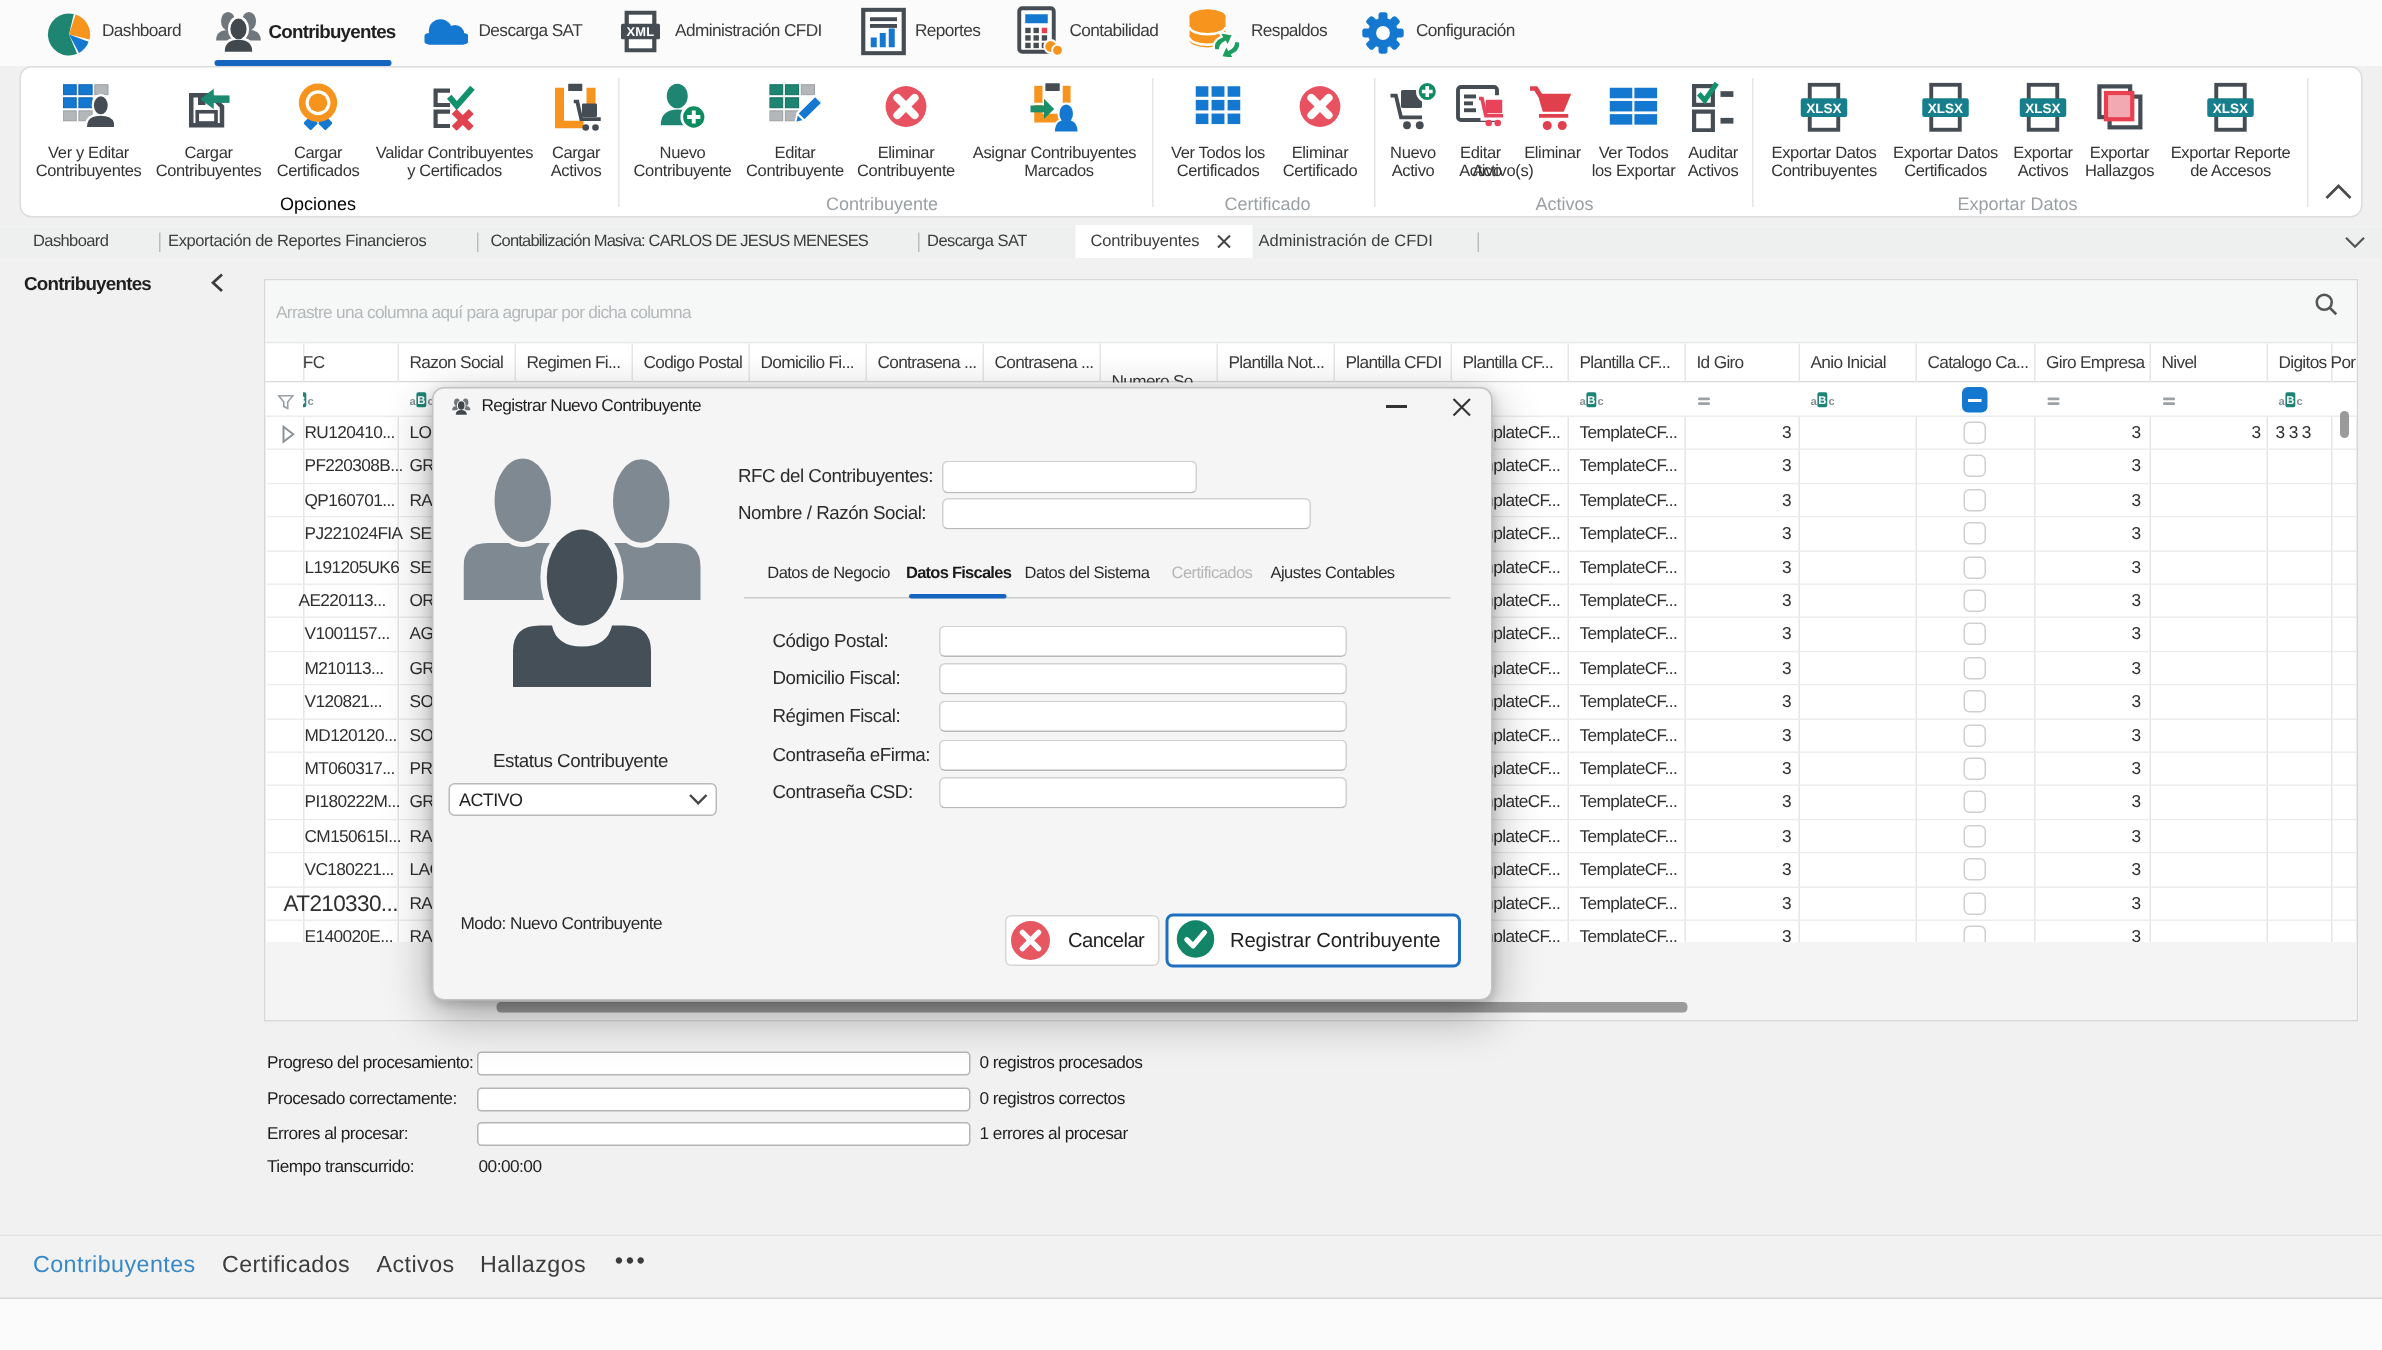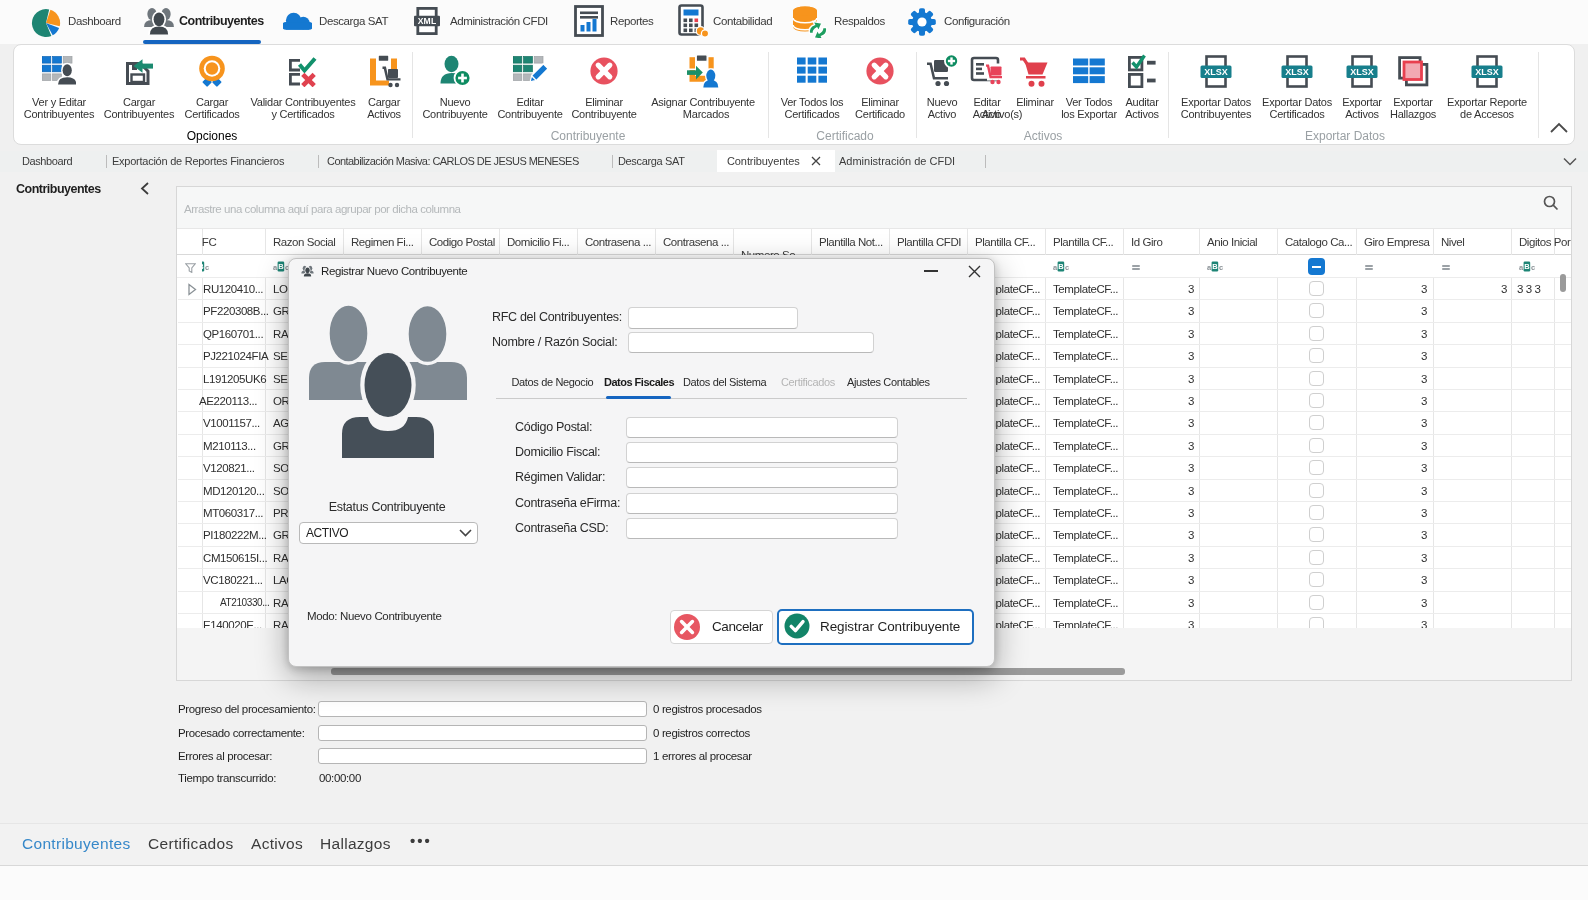--- a/index.html
+++ b/index.html
@@ -211,21 +211,21 @@
       <rect x="1" y="16.3" width="9.5" height="4.6"></rect>
       <path d="M10,11.8 L16.8,18.6 L10,25.4 Z"></path>
     </g>
     <g fill="#fff" stroke="#fff" stroke-width="2.6">
       <ellipse cx="24.8" cy="21.8" rx="4.5" ry="6.2"></ellipse>
       <path d="M17.3,33.6 q0-7.6 7.5-7.6 q7.5,0 7.5,7.6 z"></path>
     </g>
     <ellipse cx="24.8" cy="21.8" rx="4.5" ry="6.2" fill="#1478d1"></ellipse>
     <path d="M17.3,33.6 q0-7.6 7.5-7.6 q7.5,0 7.5,7.6 z" fill="#1478d1"></path>
   </svg>
-<div class="lbl" style="left:703px;top:94.5px;transform:translateX(-50%);font-size:11px;letter-spacing:-0.25px;color:#333;line-height:14px">Asignar Contribuyente</div>
+<div class="lbl" style="left:703px;top:94.5px;transform:translateX(-50%);font-size:11px;letter-spacing:-0.25px;color:#333;line-height:14px">Asignar Contribuyentes</div>
 <div class="lbl" style="left:706px;top:106.8px;transform:translateX(-50%);font-size:11px;letter-spacing:-0.25px;color:#333;line-height:14px">Marcados</div>
 <div class="lbl" style="left:588px;top:128.5px;transform:translateX(-50%);font-size:12px;color:#9aa0a4">Contribuyente</div>
 <svg style="position:absolute;left:797.0px;top:57.0px;" width="30" height="28" viewBox="0 0 30 28">
     <rect x="0" y="0.5" width="8.6" height="7" fill="#1478d1"></rect>
     <rect x="10.7" y="0.5" width="8.6" height="7" fill="#1478d1"></rect>
     <rect x="21.4" y="0.5" width="8.6" height="7" fill="#1478d1"></rect>
     <rect x="0" y="9.6" width="8.6" height="7" fill="#1478d1"></rect>
     <rect x="10.7" y="9.6" width="8.6" height="7" fill="#1478d1"></rect>
     <rect x="21.4" y="9.6" width="8.6" height="7" fill="#1478d1"></rect>
     <rect x="0" y="18.7" width="8.6" height="7" fill="#1478d1"></rect>
@@ -691,21 +691,21 @@
     <div class="lbl" style="left:25px;top:0;height:22.4px;line-height:22.4px;font-size:11.5px;letter-spacing:-0.4px;color:#2f2f2f">VC180221...</div>
     <div class="lbl" style="left:95px;top:0;height:22.4px;line-height:22.4px;font-size:11.5px;letter-spacing:-0.4px;color:#2f2f2f">LAG</div>
     <div class="lbl" style="left:797px;top:0;height:22.4px;line-height:22.4px;font-size:11.5px;letter-spacing:-0.4px;color:#2f2f2f">TemplateCF...</div>
     <div class="lbl" style="left:875px;top:0;height:22.4px;line-height:22.4px;font-size:11.5px;letter-spacing:-0.4px;color:#2f2f2f">TemplateCF...</div>
     <div class="lbl" style="left:1016px;top:0;height:22.4px;line-height:22.4px;font-size:11.5px;letter-spacing:-0.4px;color:#2f2f2f;transform:translateX(-100%)">3</div>
     <div class="a" style="left:1130.5px;top:3px;width:15px;height:15px;background:#fff;border:1px solid #cfcfcf;border-radius:4px;box-sizing:border-box"></div>
     <div class="lbl" style="left:1249px;top:0;height:22.4px;line-height:22.4px;font-size:11.5px;letter-spacing:-0.4px;color:#2f2f2f;transform:translateX(-100%)">3</div>
   </div>
 <div class="a" style="left:178px;top:591.5999999999999px;width:1393px;height:22.4px;overflow:hidden">
     <div class="a" style="left:0px;top:21.4px;width:1393px;height:1px;background:#ececec"></div>
-    <div class="lbl" style="left:42px;top:0;height:22.4px;line-height:22.4px;font-size:10px;letter-spacing:-0.4px;color:#2f2f2f">AT210330...</div>
+    <div class="lbl" style="left:11px;top:0;height:22.4px;line-height:22.4px;font-size:15px;letter-spacing:-0.4px;color:#2f2f2f">AT210330...</div>
     <div class="lbl" style="left:95px;top:0;height:22.4px;line-height:22.4px;font-size:11.5px;letter-spacing:-0.4px;color:#2f2f2f">RAN</div>
     <div class="lbl" style="left:797px;top:0;height:22.4px;line-height:22.4px;font-size:11.5px;letter-spacing:-0.4px;color:#2f2f2f">TemplateCF...</div>
     <div class="lbl" style="left:875px;top:0;height:22.4px;line-height:22.4px;font-size:11.5px;letter-spacing:-0.4px;color:#2f2f2f">TemplateCF...</div>
     <div class="lbl" style="left:1016px;top:0;height:22.4px;line-height:22.4px;font-size:11.5px;letter-spacing:-0.4px;color:#2f2f2f;transform:translateX(-100%)">3</div>
     <div class="a" style="left:1130.5px;top:3px;width:15px;height:15px;background:#fff;border:1px solid #cfcfcf;border-radius:4px;box-sizing:border-box"></div>
     <div class="lbl" style="left:1249px;top:0;height:22.4px;line-height:22.4px;font-size:11.5px;letter-spacing:-0.4px;color:#2f2f2f;transform:translateX(-100%)">3</div>
   </div>
 <div class="a" style="left:178px;top:614.0px;width:1393px;height:14.0px;overflow:hidden">
     <div class="lbl" style="left:25px;top:0;height:22.4px;line-height:22.4px;font-size:11.5px;letter-spacing:-0.4px;color:#2f2f2f">E140020E...</div>
     <div class="lbl" style="left:95px;top:0;height:22.4px;line-height:22.4px;font-size:11.5px;letter-spacing:-0.4px;color:#2f2f2f">RAM</div>
@@ -777,21 +777,21 @@
 <div class="lbl" style="left:604px;top:376px;font-size:11px;font-weight:bold;letter-spacing:-0.5px;color:#1a1a1a">Datos Fiscales</div>
 <div class="lbl" style="left:683px;top:376px;font-size:11px;font-weight:normal;letter-spacing:-0.35px;color:#2b2b2b">Datos del Sistema</div>
 <div class="lbl" style="left:781px;top:376px;font-size:11px;font-weight:normal;letter-spacing:-0.35px;color:#b5b5b5">Certificados</div>
 <div class="lbl" style="left:847px;top:376px;font-size:11px;font-weight:normal;letter-spacing:-0.35px;color:#2b2b2b">Ajustes Contables</div>
 <div class="a" style="left:496px;top:398px;width:471px;height:1px;background:#cbcbcb"></div>
 <div class="a" style="left:606px;top:395.5px;width:65px;height:3.5px;background:#1565c0;border-radius:2px"></div>
 <div class="lbl" style="left:515px;top:417.0px;height:21px;line-height:21px;font-size:12.5px;letter-spacing:-0.3px;color:#2b2b2b">Código Postal:</div>
 <div class="a" style="left:625.5px;top:417.0px;width:272px;height:21px;background:#fff;border:1px solid #d2d2d2;border-bottom-color:#b9b9b9;border-radius:4px;box-sizing:border-box"></div>
 <div class="lbl" style="left:515px;top:442.2px;height:21px;line-height:21px;font-size:12.5px;letter-spacing:-0.3px;color:#2b2b2b">Domicilio Fiscal:</div>
 <div class="a" style="left:625.5px;top:442.2px;width:272px;height:21px;background:#fff;border:1px solid #d2d2d2;border-bottom-color:#b9b9b9;border-radius:4px;box-sizing:border-box"></div>
-<div class="lbl" style="left:515px;top:467.4px;height:21px;line-height:21px;font-size:12.5px;letter-spacing:-0.3px;color:#2b2b2b">Régimen Validar:</div>
+<div class="lbl" style="left:515px;top:467.4px;height:21px;line-height:21px;font-size:12.5px;letter-spacing:-0.3px;color:#2b2b2b">Régimen Fiscal:</div>
 <div class="a" style="left:625.5px;top:467.4px;width:272px;height:21px;background:#fff;border:1px solid #d2d2d2;border-bottom-color:#b9b9b9;border-radius:4px;box-sizing:border-box"></div>
 <div class="lbl" style="left:515px;top:492.6px;height:21px;line-height:21px;font-size:12.5px;letter-spacing:-0.3px;color:#2b2b2b">Contraseña eFirma:</div>
 <div class="a" style="left:625.5px;top:492.6px;width:272px;height:21px;background:#fff;border:1px solid #d2d2d2;border-bottom-color:#b9b9b9;border-radius:4px;box-sizing:border-box"></div>
 <div class="lbl" style="left:515px;top:517.8px;height:21px;line-height:21px;font-size:12.5px;letter-spacing:-0.3px;color:#2b2b2b">Contraseña CSD:</div>
 <div class="a" style="left:625.5px;top:517.8px;width:272px;height:21px;background:#fff;border:1px solid #d2d2d2;border-bottom-color:#b9b9b9;border-radius:4px;box-sizing:border-box"></div>
 <div class="lbl" style="left:307px;top:610px;font-size:11.5px;letter-spacing:-0.35px;color:#2b2b2b">Modo: Nuevo Contribuyente</div>
 <div class="a" style="left:670px;top:609.5px;width:103px;height:34px;background:#fff;border:1px solid #d5d5d5;border-radius:4px;box-sizing:border-box"></div>
 <svg style="position:absolute;left:673px;top:613px;" width="28" height="28" viewBox="0 0 28 28">
     <circle cx="14" cy="14" r="13" fill="#e75762"></circle>
     <g stroke="#fff" stroke-width="3.6" stroke-linecap="round">

